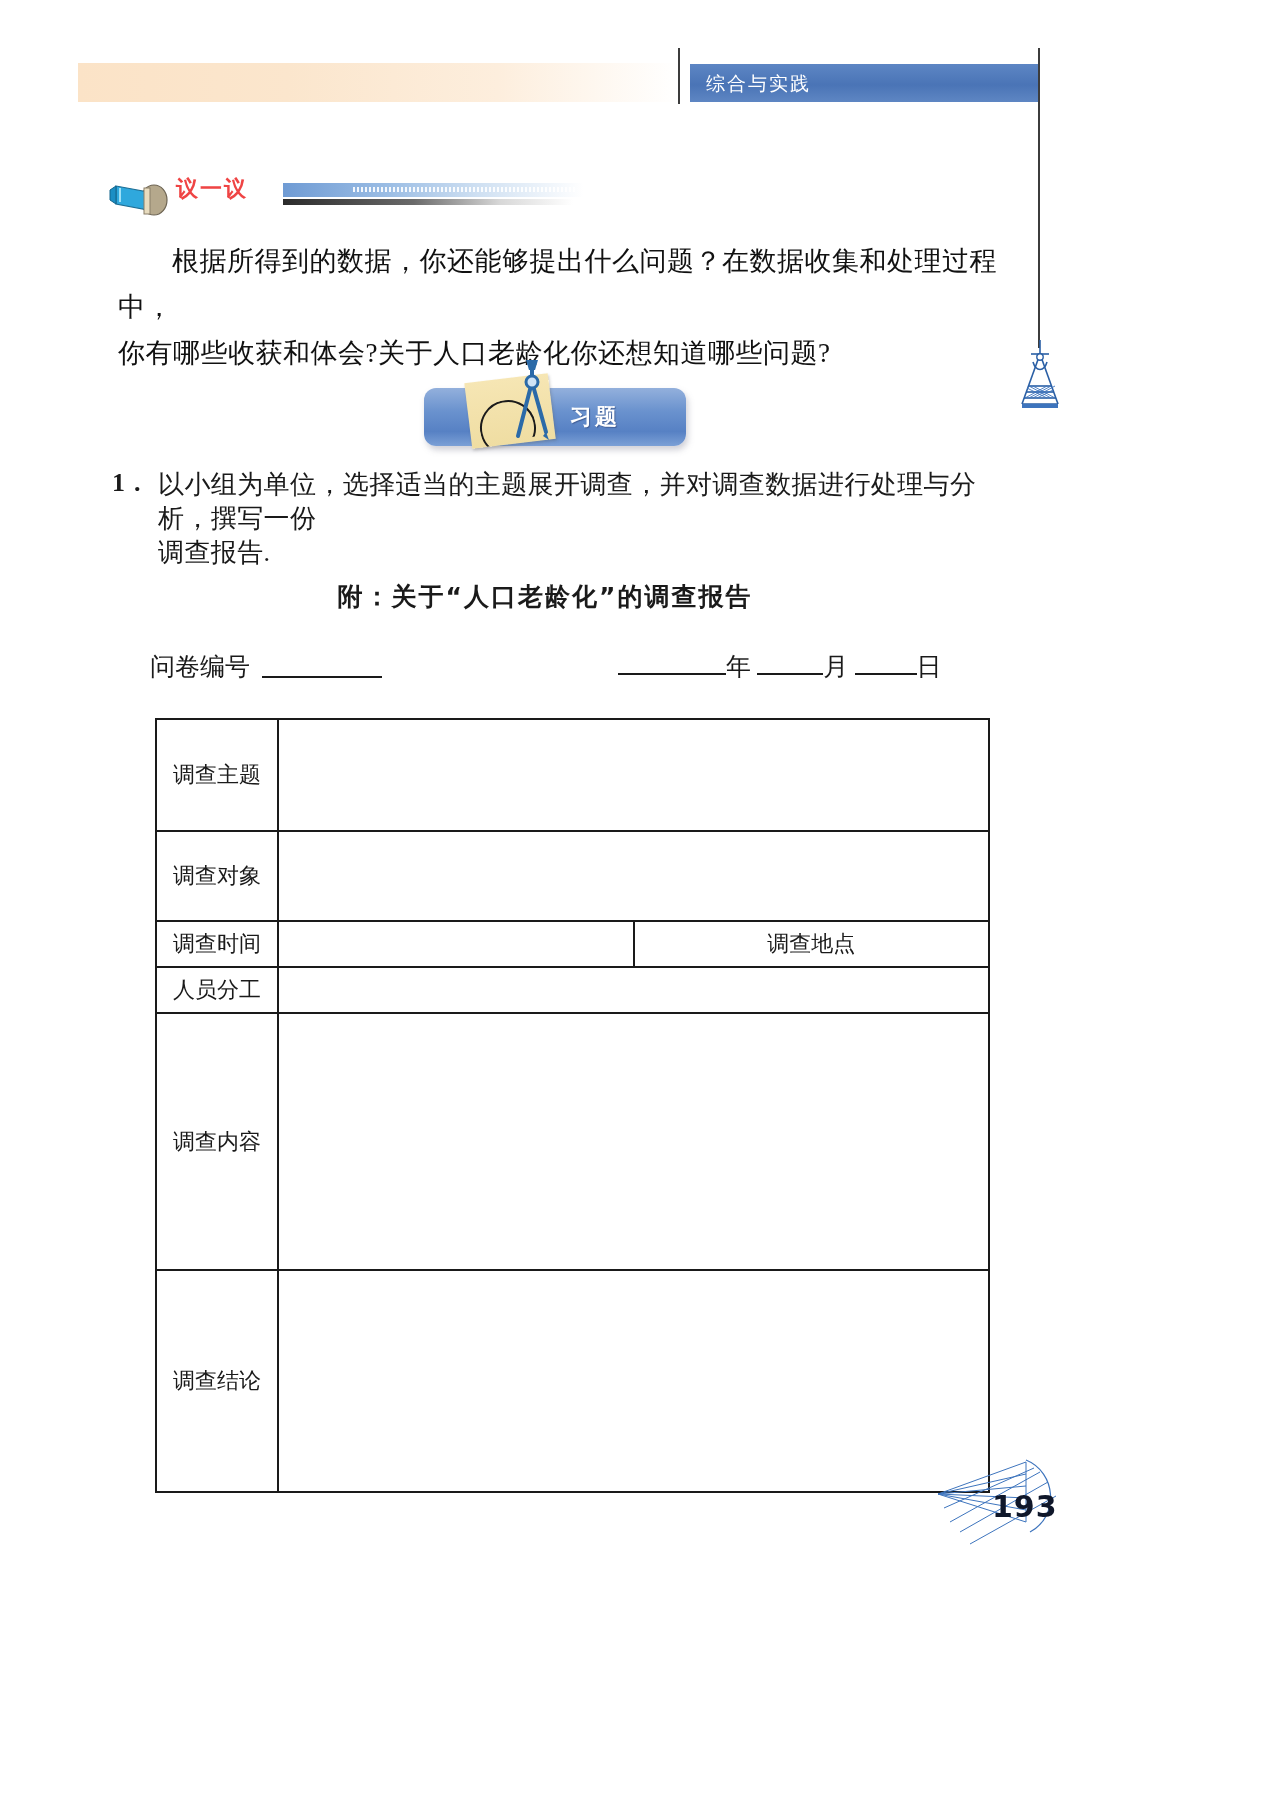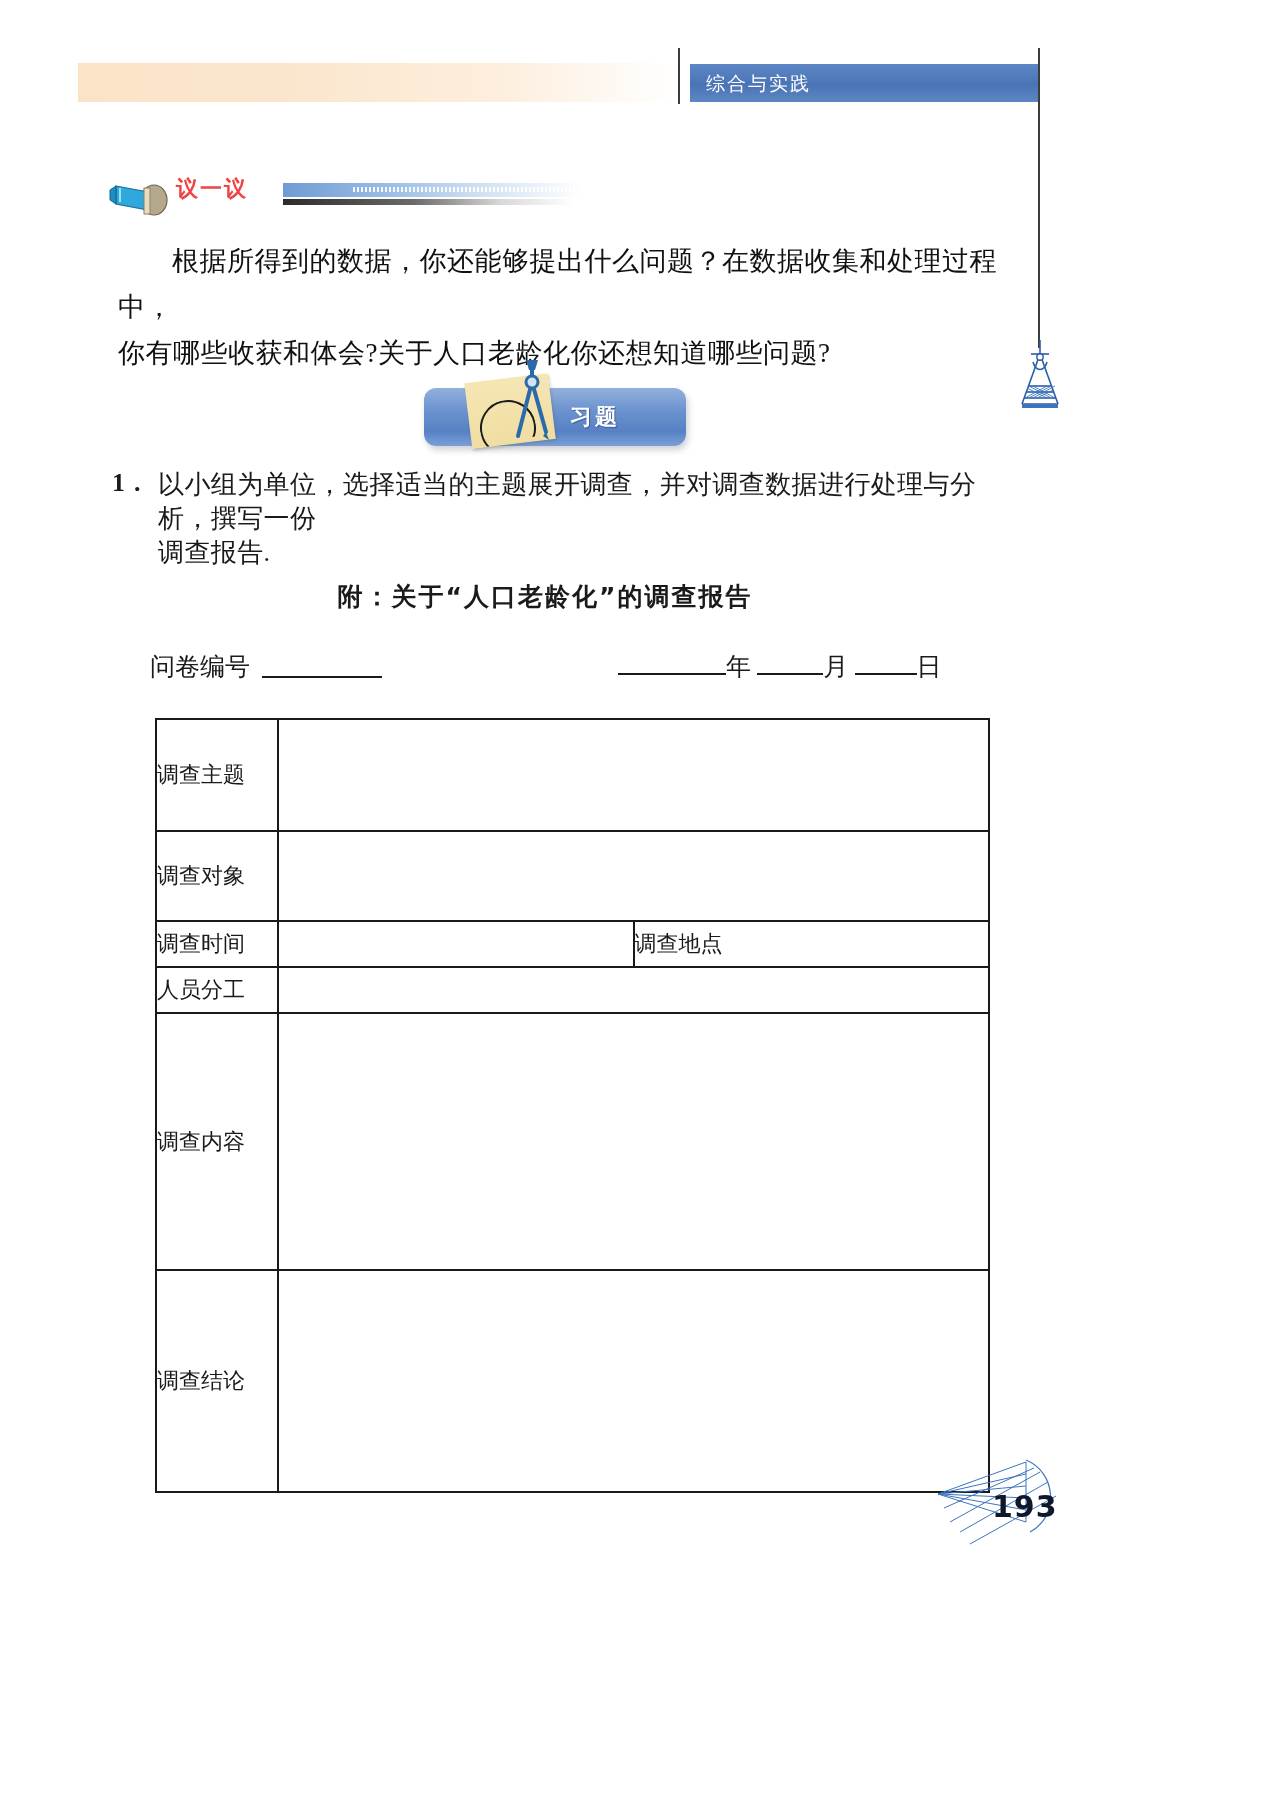--- a/index.html
+++ b/index.html
@@ -260,20 +260,21 @@
     position: absolute;
     left: 155px;
     top: 718px;
     width: 835px;
     border-collapse: collapse;
     table-layout: fixed;
   }
   table.report td {
     border: 2px solid #1a1a1a;
     font-size: 22px;
+    text-align: center;
     vertical-align: middle;
     padding: 0;
   }
   table.report td.label { width: 120px; }
   table.report td.blankcell { }
   table.report td.mid-label { width: 120px; }
 
   
   .page-deco {
     position: absolute;

